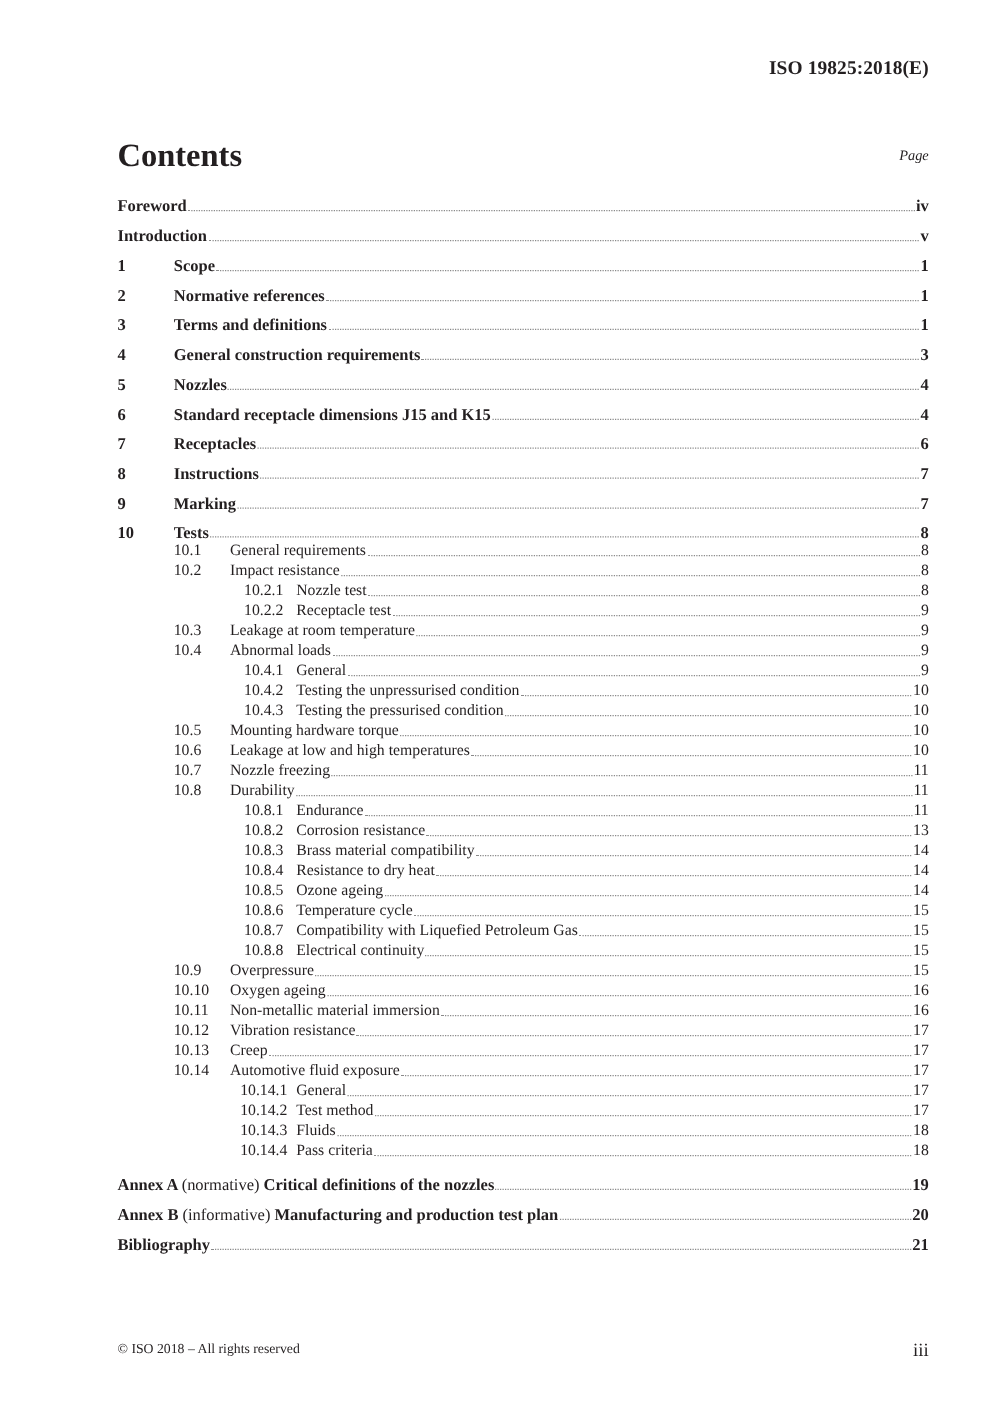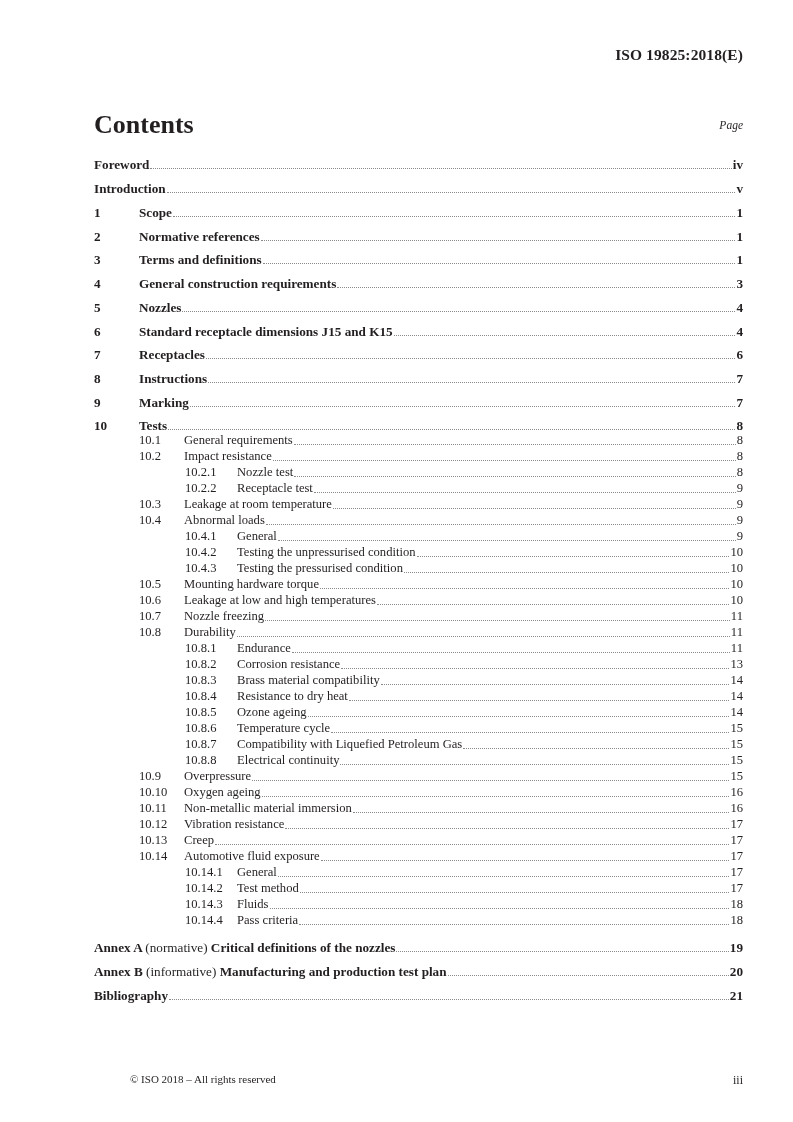--- a/index.html
+++ b/index.html
@@ -30,35 +30,35 @@
       display: flex; align-items: baseline; height: 16px;
       white-space: nowrap;
     }
     .row.main { font-weight: bold; font-size: 13.2px; }
     .row.sub { font-size: 12.6px; font-weight: normal; }
     .num { display: inline-block; flex: none; }
     .row.main .num { width: 45px; }
     .row.sub.l2 .num { width: 45px; }
     .row.sub.l2 { padding-left: 45px; box-sizing: border-box; justify-content: space-between; }
     .row.sub.l3 { padding-left: 91px; box-sizing: border-box; }
-    .row.sub.l3 .num { width: 52px; }
+    .row.sub.l3 .num { width: 52px; text-align: center; }
     .label { flex: none; }
     .label .normal { font-weight: normal; }
     .leader {
       flex: 1 1 auto; margin: 0 1px;
       border-bottom: 1px dotted #8a8a8a;
       height: 0; position: relative; top: -1px; align-self: flex-end;
       margin-bottom: 3px;
     }
     .pg { flex: none; text-align: right; }
     .footer-left {
-      position: absolute; top: 1073px; left: 94px; font-size: 11px; margin-left: 36px;
+      position: absolute; top: 1073px; left: 94px; font-size: 11px;
     }
     .footer-right {
-      position: absolute; top: 1073px; right: 50px; font-size: 12px; text-align: center;
+      position: absolute; top: 1073px; right: 50px; font-size: 15px; text-align: center;
     }
   </style>
 </head>
 <body>
 
 <div class="doc-id">ISO 19825:2018(E)</div>
 <div class="contents-title">Contents</div>
 <div class="page-label">Page</div>
 
 <div class="toc">

